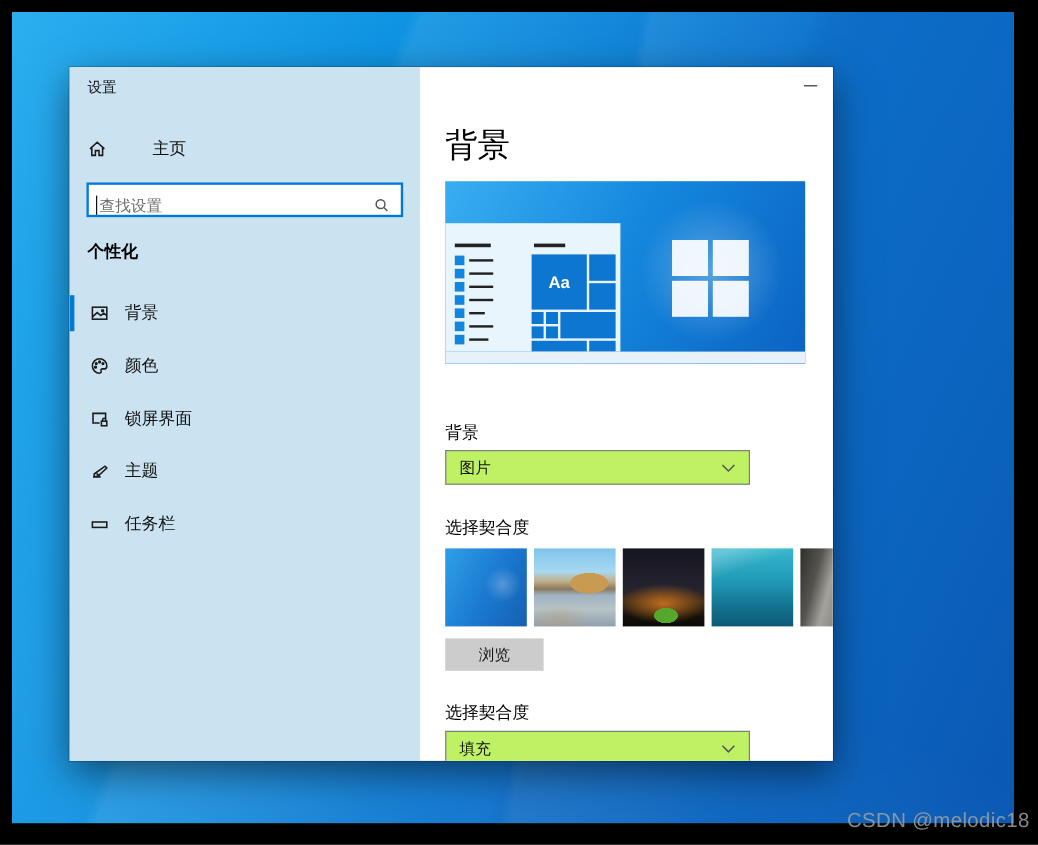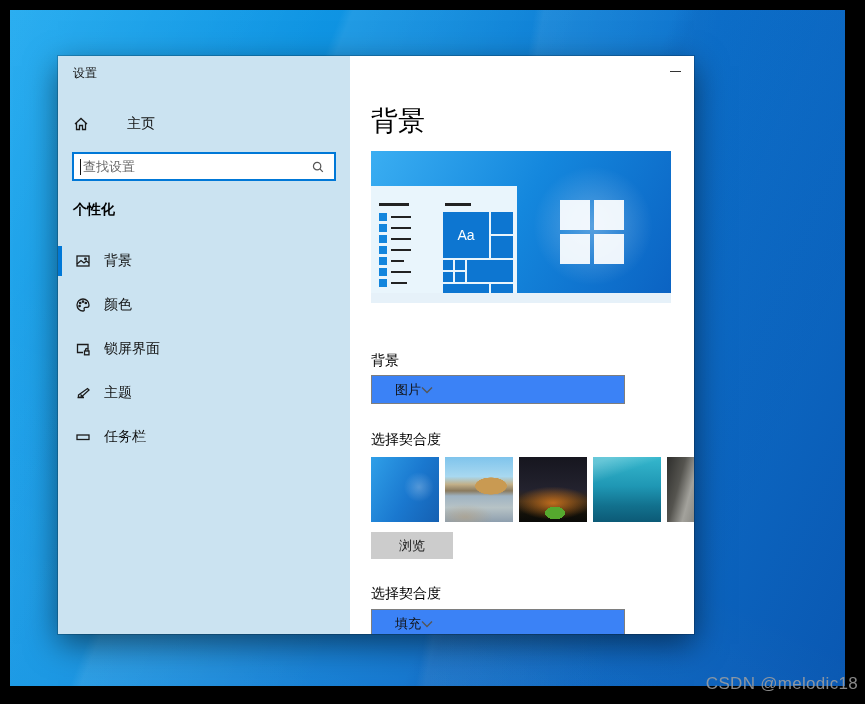--- a/index.html
+++ b/index.html
@@ -31,21 +31,21 @@
     background:#cbe3f1; color:#1b1b1b;
   }
   .app-title { position:absolute; left:15px; top:9px; font-size:12px; color:#111; }
   .home-row { position:absolute; left:15px; top:57px; display:flex; align-items:center; gap:11px; height:22px; }
   .home-row .lbl { font-size:14px; color:#111;margin-left:27px; }
   .icon16 { width:16px; height:16px; display:inline-flex; align-items:center; justify-content:center; flex:0 0 16px; }
   .icon16 svg { width:16px; height:16px; stroke:#1b1b1b; fill:none; stroke-width:1.3; }
 
   .search-box {
     position:absolute; left:14px; top:96px; width:264px; height:29px;
-    background:#fff; border:2px solid #0078d7; display:flex; align-items:center; padding:0 8px 0 6px;
+    background:#fff; border:2px solid #0078d7; display:flex; align-items:flex-end; padding:0 8px 0 6px;
   }
   .caret { width:1px; height:16px; background:#111; margin-right:2px; }
   .search-box input {
     border:none; outline:none; flex:1; font-size:13px; color:#333; background:transparent;
     font-family:"Liberation Sans","DejaVu Sans",sans-serif;
   }
   .search-box input::placeholder { color:#6a6a6a; opacity:1; }
   .search-icon svg { width:14px; height:14px; stroke:#555; fill:none; stroke-width:1.4; }
 
   .section-title { position:absolute; left:15px; top:145px; font-size:14px; font-weight:bold; color:#000; }
@@ -72,29 +72,29 @@
       linear-gradient(118deg, #3aaef2 0%, #1487dd 48%, #0b62c2 100%);
   }
   .pv-logo { position:absolute; left:189px; top:49px; width:64px; height:64px;
     display:grid; grid-template-columns:30px 30px; grid-template-rows:30px 30px; gap:4px; }
   .pv-logo span { background:rgba(255,255,255,.92); }
   .pv-panel { position:absolute; left:0; top:35px; width:146px; height:107px; background:#e9f5fc; }
   .pv-dash { position:absolute; background:#222; height:3px; }
   .pv-row { position:absolute; left:8px; display:flex; align-items:center; gap:4px; }
   .pv-sq { width:8px; height:8px; background:#1285dd; }
   .pv-line { width:20px; height:2px; background:#222; }
-  .pv-tile { position:absolute; background:#0d76d1; }
+  .pv-tile { position:absolute; background:#0d76d1;font-weight:bold; }
   .pv-aa { color:#fff; font-size:14px; display:flex; align-items:center; justify-content:center; }
   .pv-taskbar { position:absolute; left:0; bottom:0; width:100%; height:10px; background:#e6f1f9; }
 
   .field-label { position:absolute; left:21px; font-size:14px; color:#000; }
   .select {
-    position:absolute; left:21px; width:254px; height:29px; background:#3b82f6;
-    border:1px solid #7e7e7e; display:flex; align-items:center; justify-content:flex-start;
-    padding:0 23px; font-size:13px; color:#111;
+    position:absolute; left:21px; width:254px; height:29px; background:#bef264;
+    border:1px solid #7e7e7e; display:flex; align-items:center; justify-content:space-between;
+    padding:0 11px; font-size:13px; color:#111;
   }
   .select .chev svg { width:12px; height:8px; stroke:#555; fill:none; stroke-width:1.3; }
 
   .thumbs { position:absolute; left:21px; top:401px; display:flex; gap:6px; }
   .thumb { width:68px; height:65px; }
   .thumb-win { background:
       radial-gradient(circle 20px at 48px 30px, rgba(255,255,255,.25), rgba(255,255,255,0) 75%),
       linear-gradient(118deg,#2f9fe8 0%,#1a78cf 55%,#1560b2 100%); }
   .thumb-beach { background:
       radial-gradient(ellipse 26px 14px at 46px 29px, #c99a52 60%, rgba(0,0,0,0) 62%),

